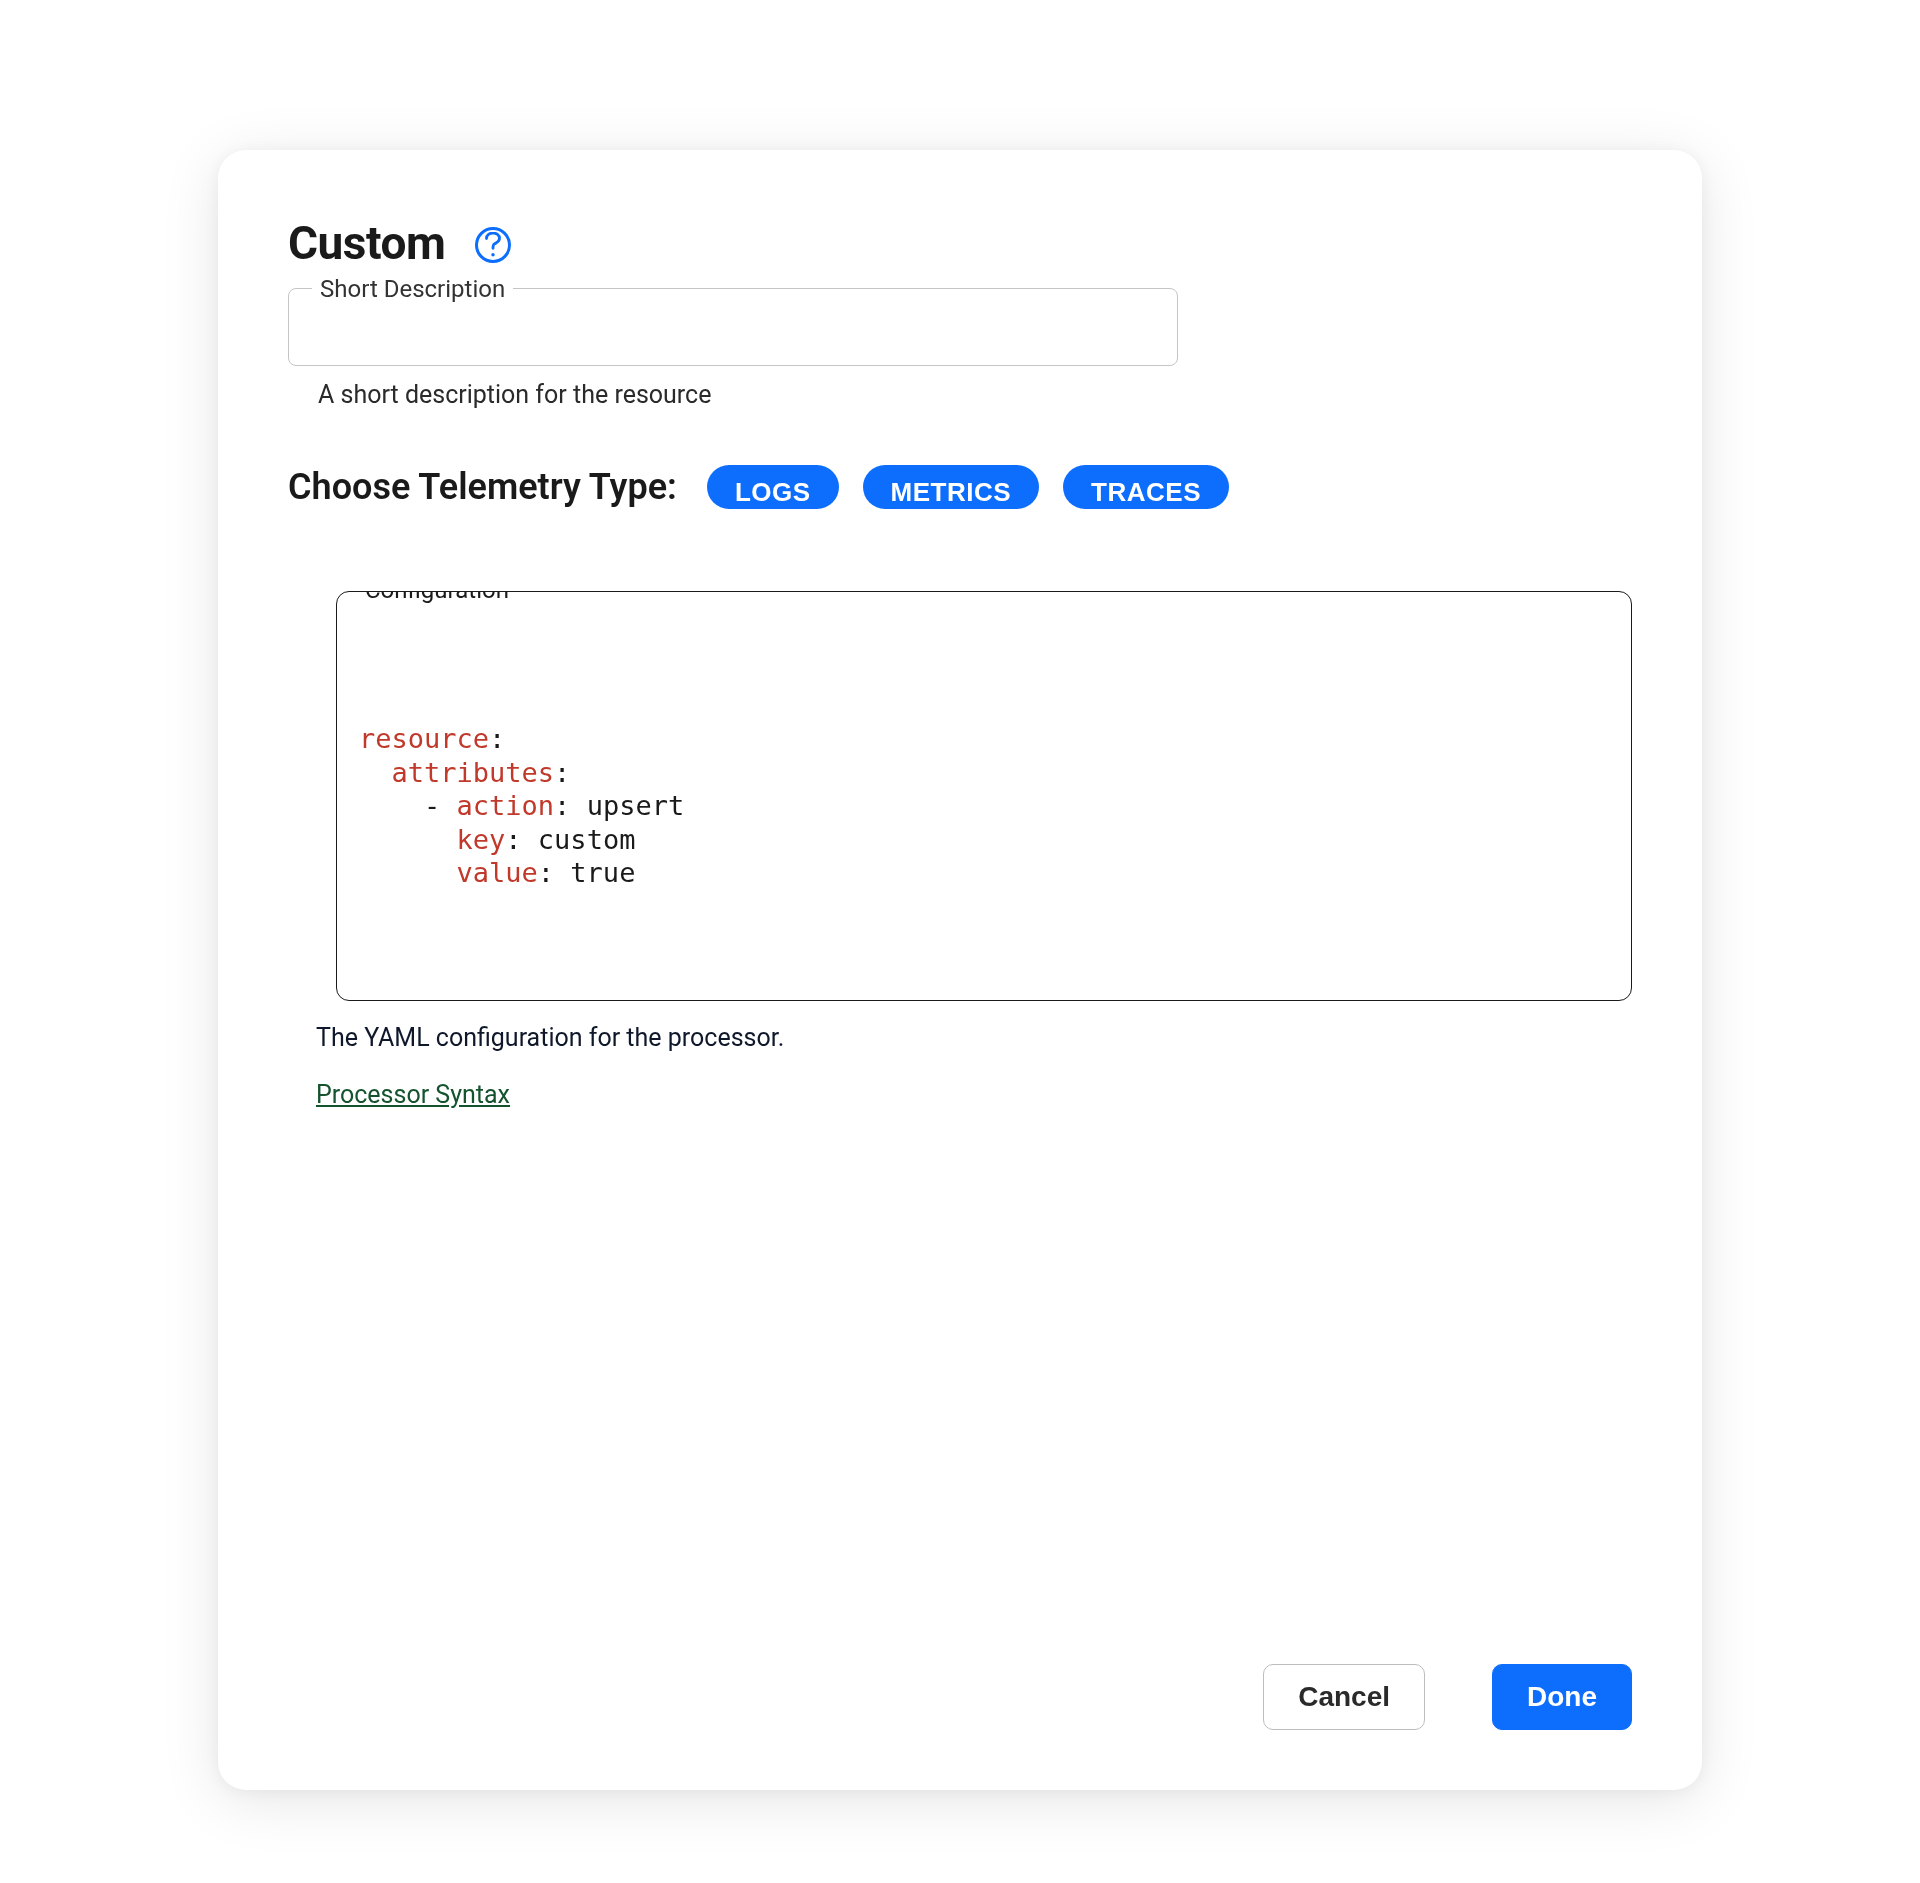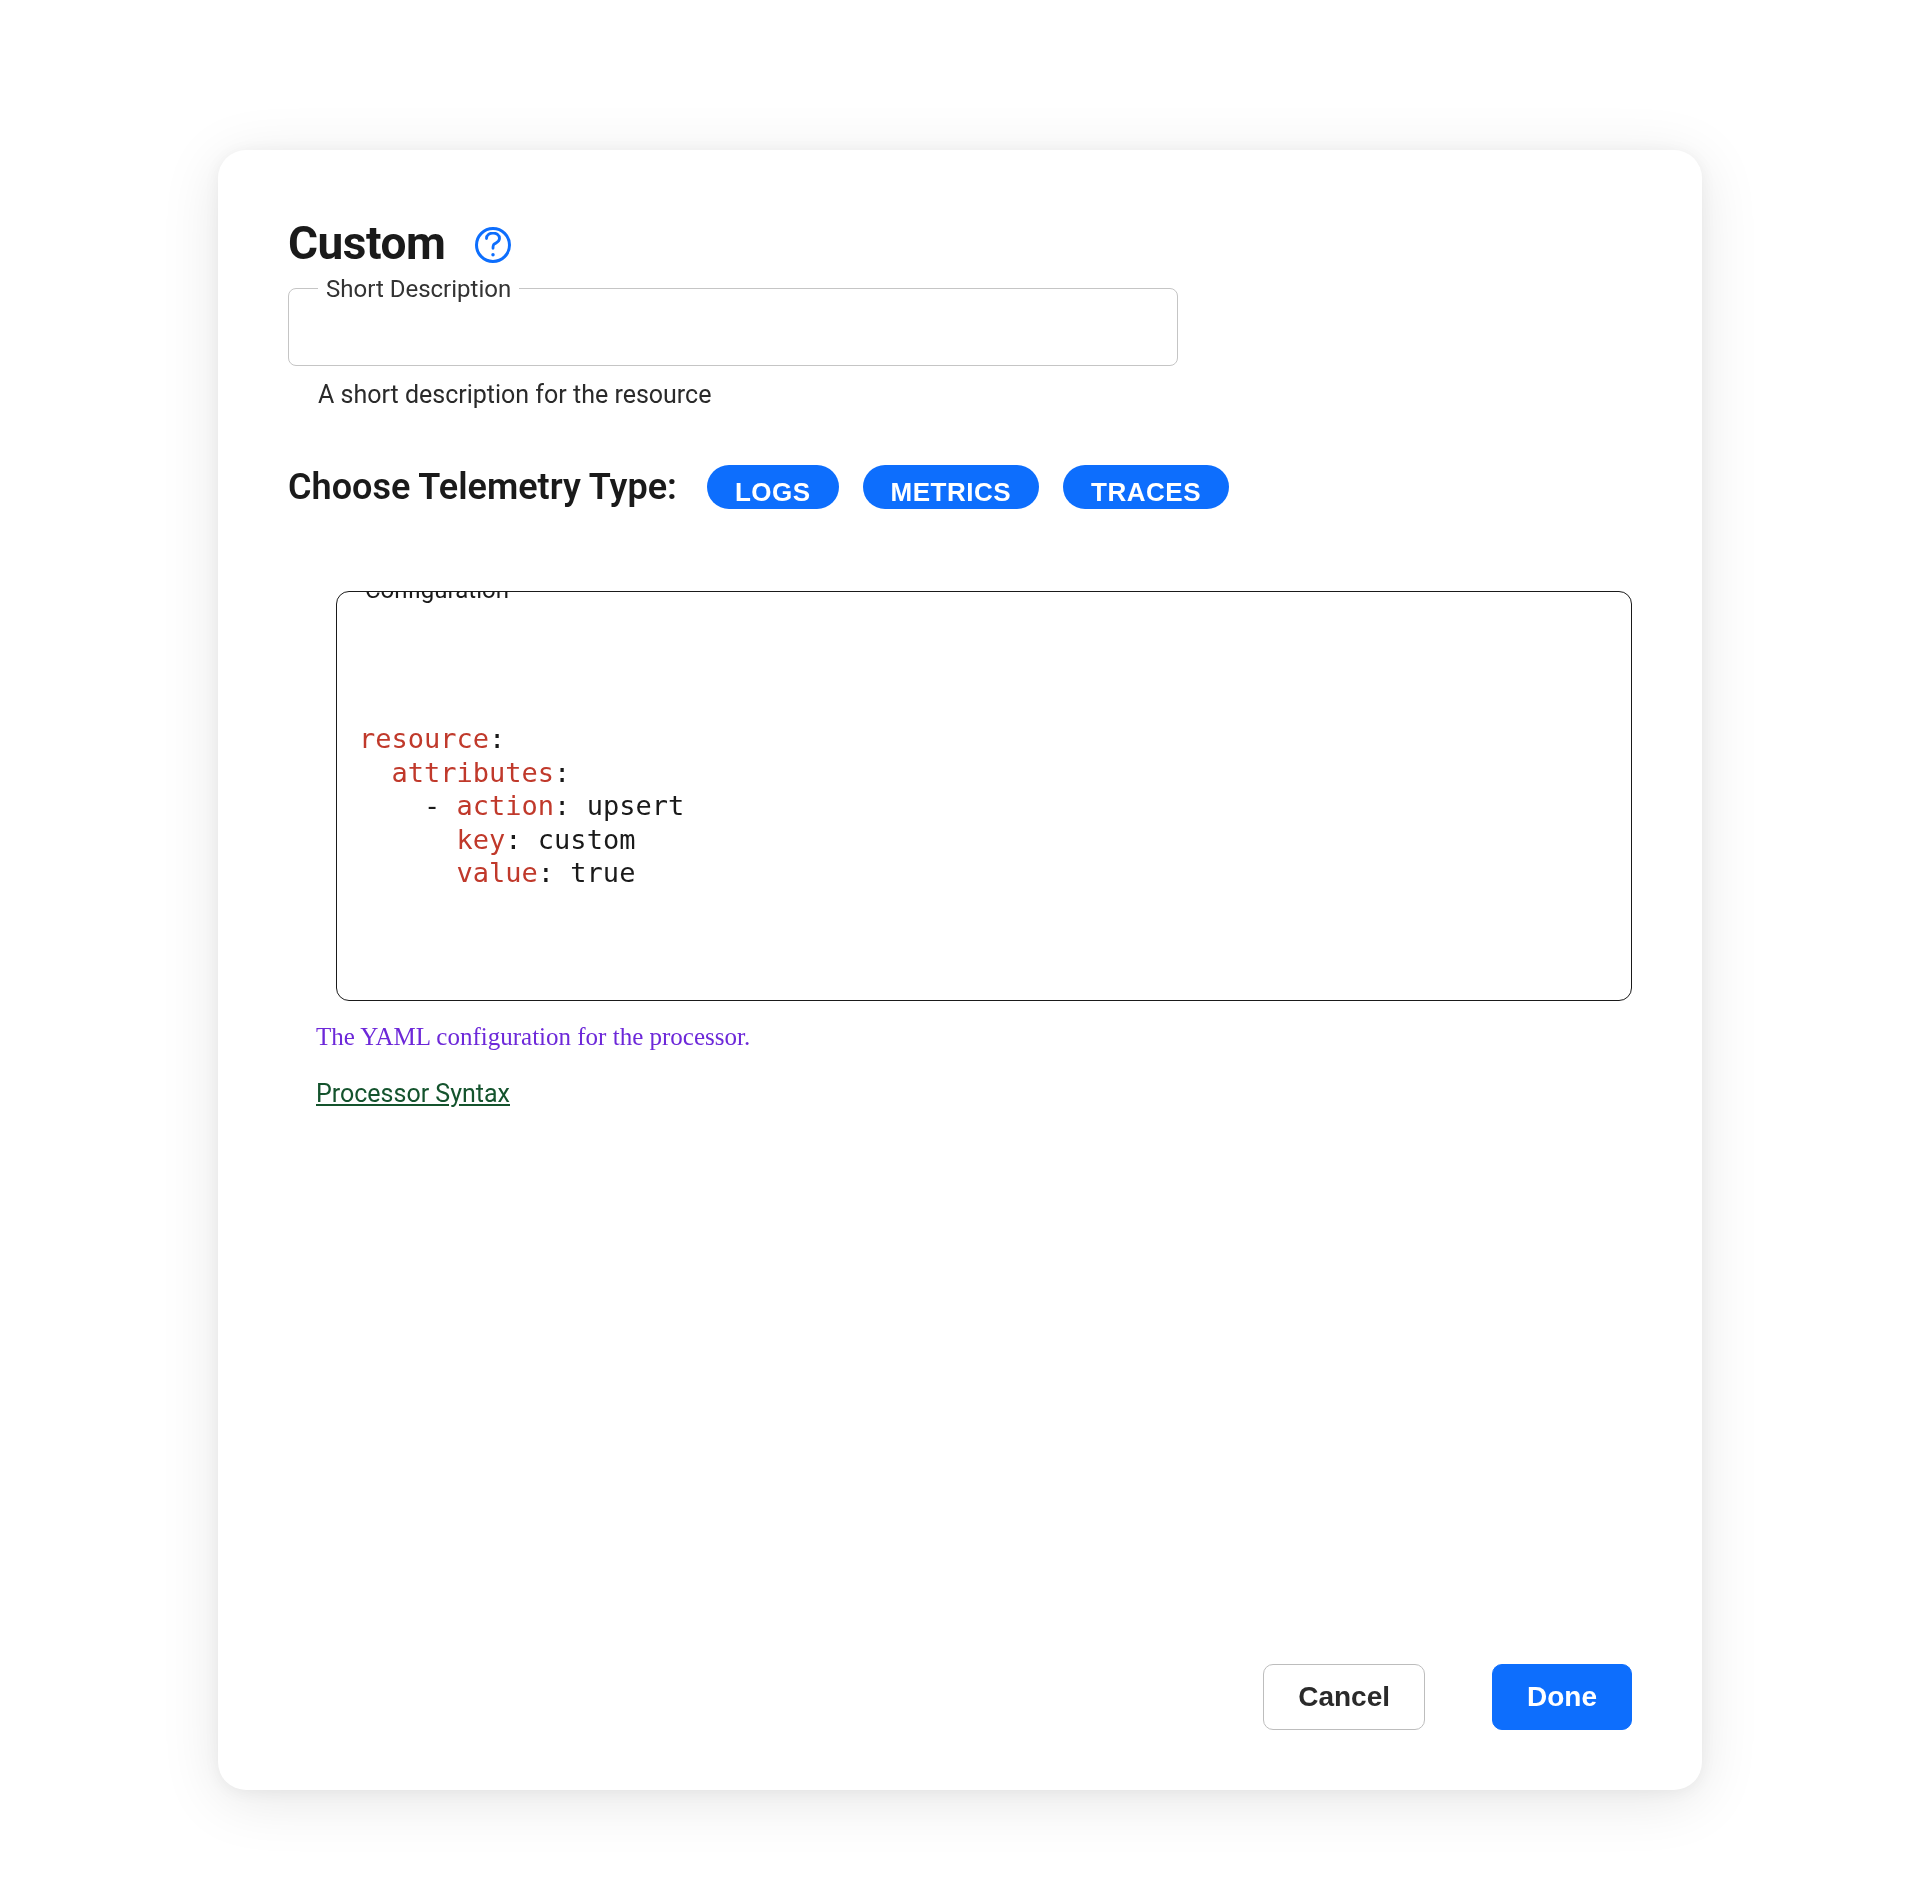--- a/index.html
+++ b/index.html
@@ -54,21 +54,21 @@
     font-weight: 400;
     margin-bottom: 60px;
   }
   .field-wrap {
     position: relative;
     margin-bottom: 14px;
   }
   .field-label {
     position: absolute;
     top: -13px;
-    left: 30px;
+    left: 24px;
     background: #fff;
     padding: 0 8px;
     font-size: 24px;
     color: #333;
   }
   .text-input {
     width: 890px;
     height: 78px;
     border: 1.5px solid #c5c5c5;
     border-radius: 8px;
@@ -129,24 +129,23 @@
     padding: 0 8px;
     font-family: -apple-system, BlinkMacSystemFont, "Segoe UI", Roboto, Arial, sans-serif;
     font-size: 24px;
     color: #1a1a1a;
   }
   .yaml-key { color: #c0392b; }
   .yaml-punct { color: #1a1a1a; }
   .yaml-val { color: #1a1a1a; }
   .config-helper {
     font-size: 25px;
-    color: #6d28d9;
+    color: #0f172a;
     padding-left: 28px;
     margin-top: 22px;
-    font-family: Liberation Serif, serif;
   }
   .syntax-link {
     display: inline-block;
     color: #14532d;
     font-size: 25px;
     text-decoration: underline;
     padding-left: 28px;
     margin-top: 28px;
     cursor: pointer;
   }

